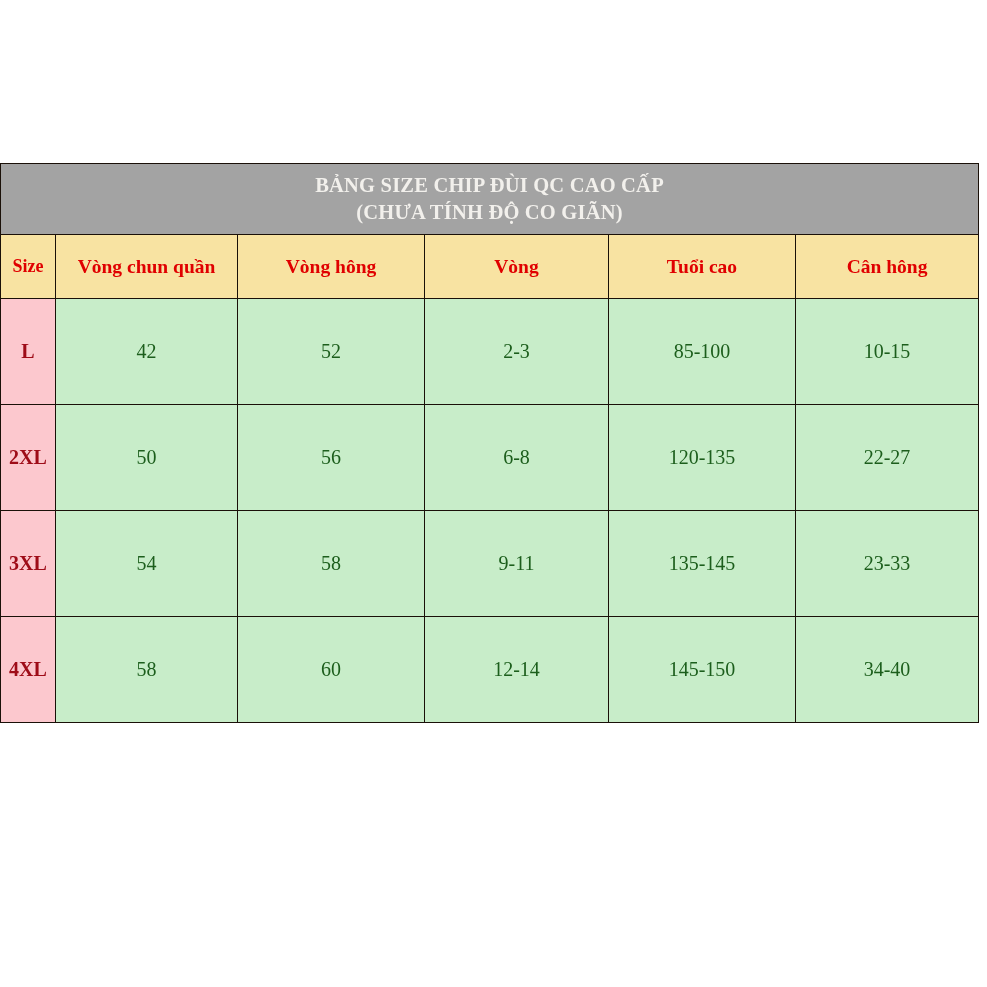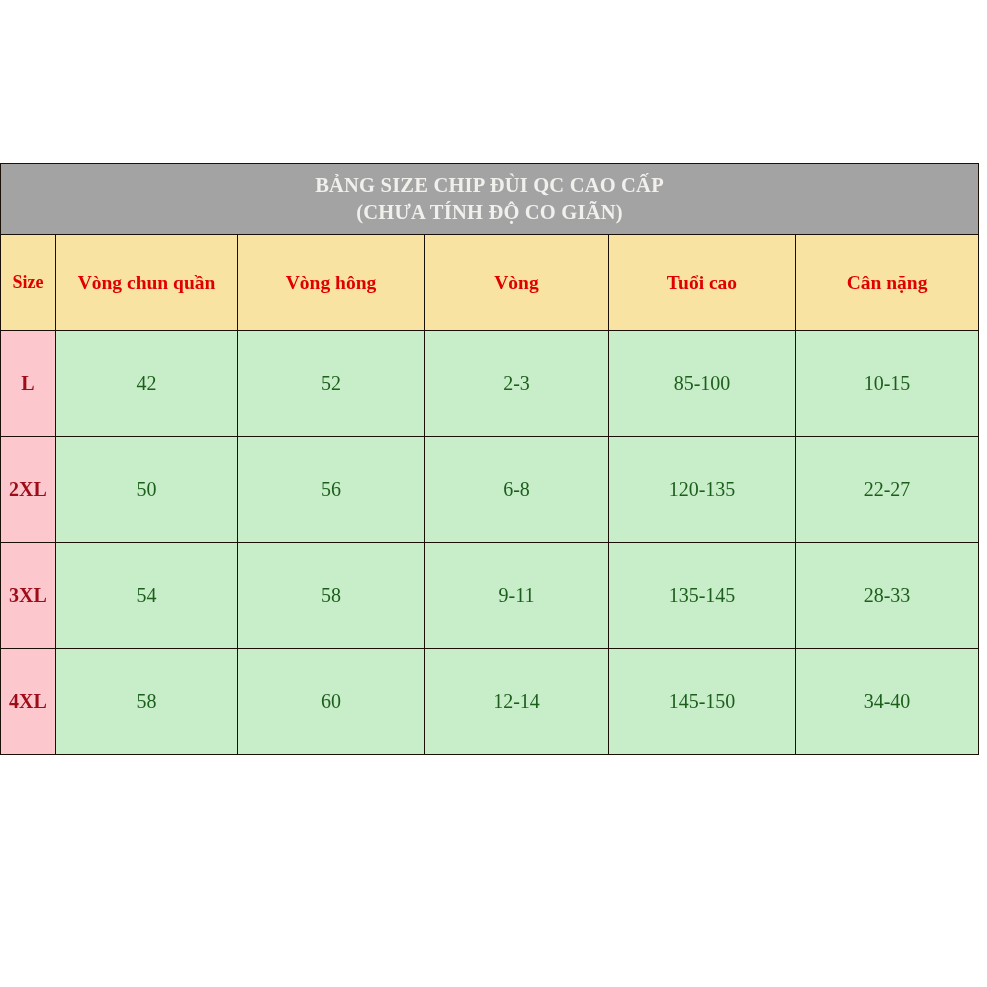--- a/index.html
+++ b/index.html
@@ -63,21 +63,21 @@
   
   .hdr-cell {
     background: #f8e3a2;
     height: 63px;
     border: 1px solid #1a1008;
     color: #e00000;
     font-weight: bold;
     font-size: 19.5px;
     text-align: center;
     vertical-align: middle;
-    padding: 16px 2px;
+    padding: 0 2px;
     white-space: nowrap;
   }
   .hdr-cell.hdr-size {
     font-size: 18px;
   }
 
   
   .row-body > * {
     height: 105px;
     border: 1px solid #1a1008;
@@ -123,21 +123,21 @@
             <span class="title-line2">(CHƯA TÍNH ĐỘ CO GIÃN)</span>
           </span>
         </th>
       </tr>
       <tr>
         <th class="hdr-cell hdr-size">Size</th>
         <th class="hdr-cell">Vòng chun quần</th>
         <th class="hdr-cell">Vòng hông</th>
         <th class="hdr-cell">Vòng</th>
         <th class="hdr-cell">Tuổi cao</th>
-        <th class="hdr-cell">Cân nặng</th>
+        <th class="hdr-cell">Cân hông</th>
       </tr>
     </thead>
 
     <tbody>
       <tr class="row-body">
         <td class="cell-size">L</td>
         <td class="cell-data">42</td>
         <td class="cell-data">52</td>
         <td class="cell-data">2-3</td>
         <td class="cell-data">85-100</td>
@@ -150,21 +150,21 @@
         <td class="cell-data">6-8</td>
         <td class="cell-data">120-135</td>
         <td class="cell-data">22-27</td>
       </tr>
       <tr class="row-body">
         <td class="cell-size">3XL</td>
         <td class="cell-data">54</td>
         <td class="cell-data">58</td>
         <td class="cell-data">9-11</td>
         <td class="cell-data">135-145</td>
-        <td class="cell-data">28-33</td>
+        <td class="cell-data">23-33</td>
       </tr>
       <tr class="row-body">
         <td class="cell-size">4XL</td>
         <td class="cell-data">58</td>
         <td class="cell-data">60</td>
         <td class="cell-data">12-14</td>
         <td class="cell-data">145-150</td>
         <td class="cell-data">34-40</td>
       </tr>
     </tbody>

